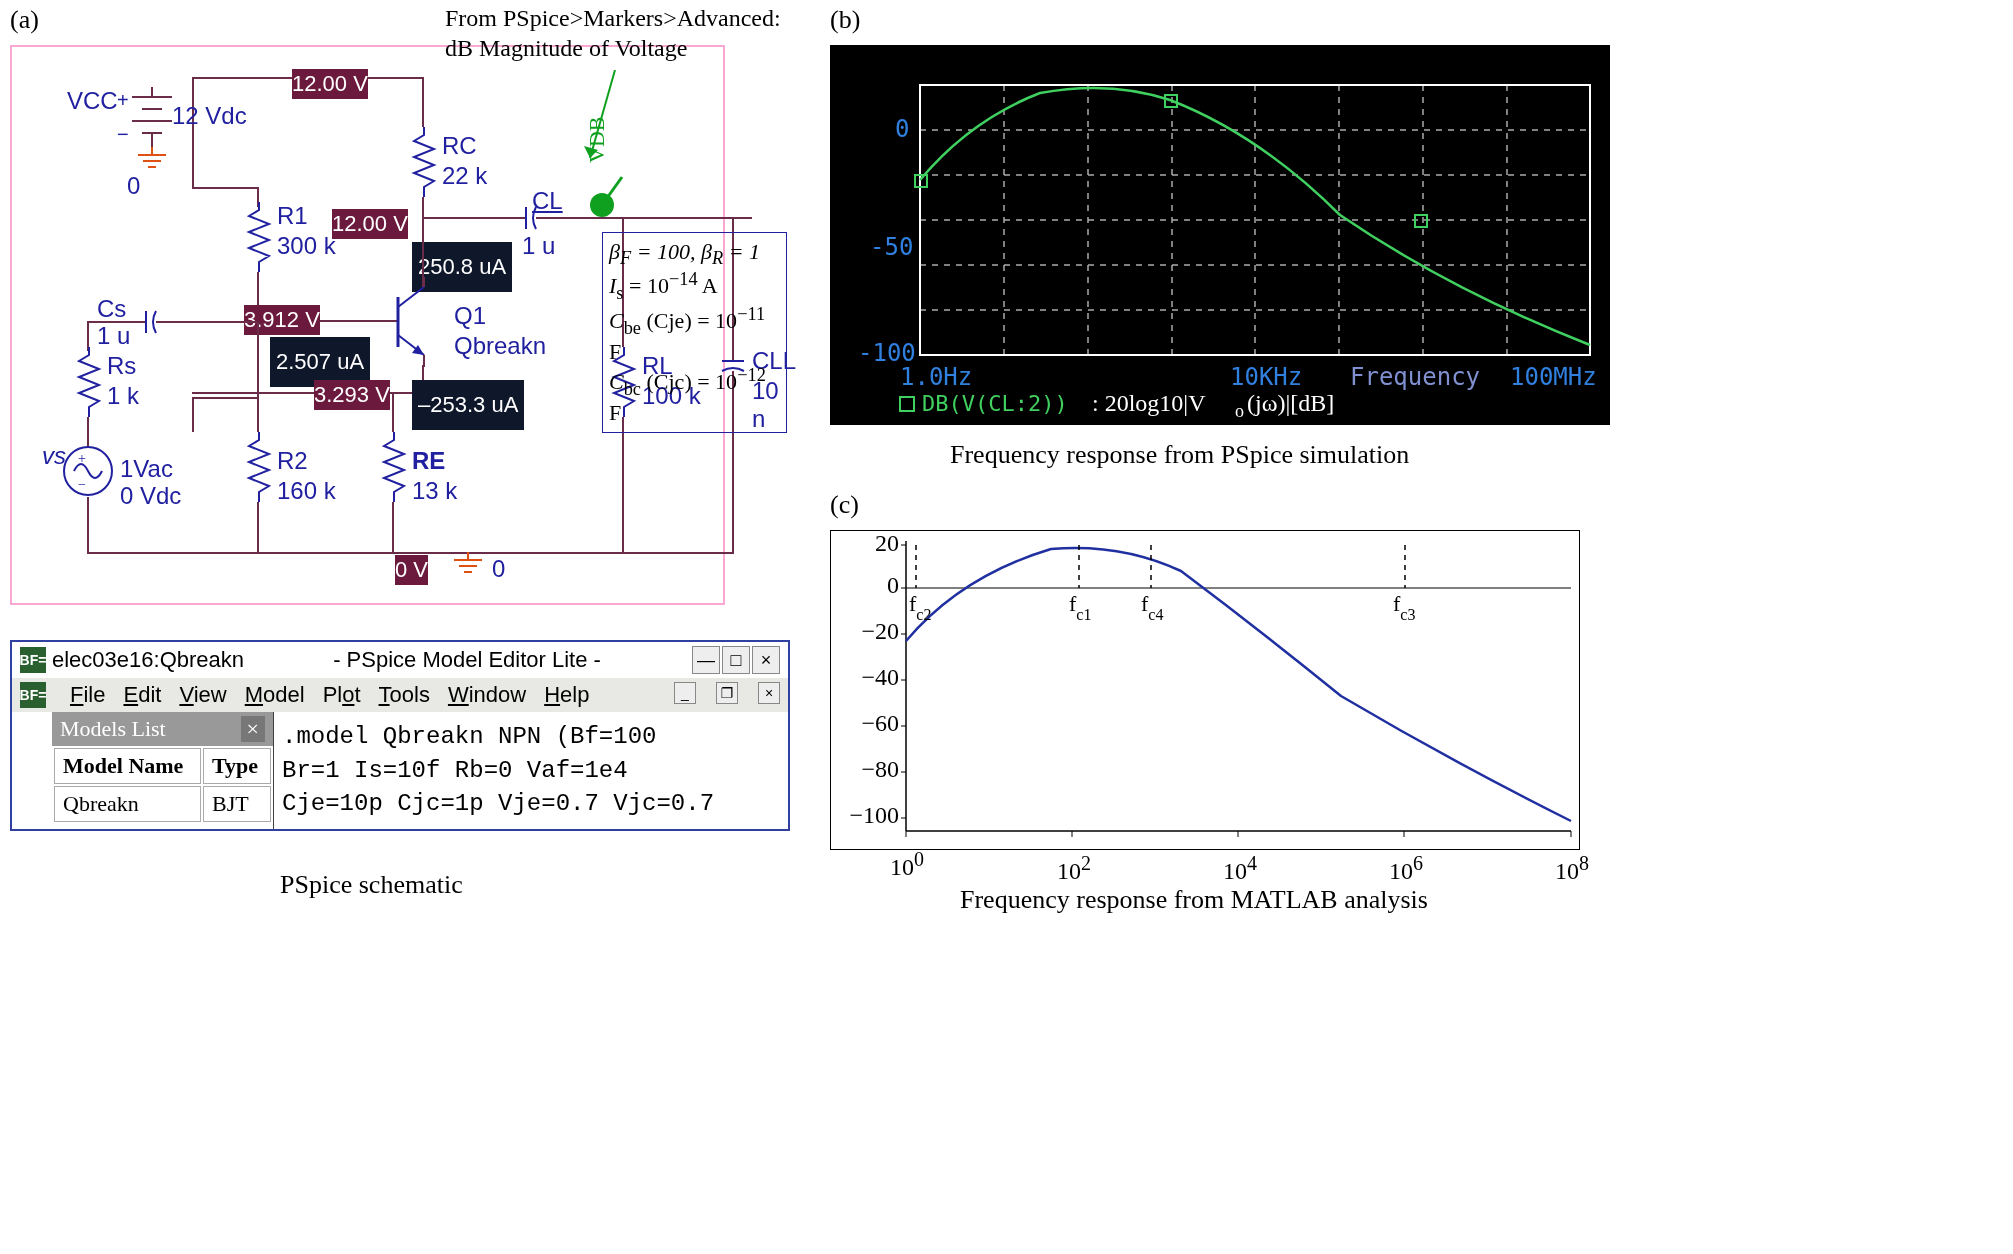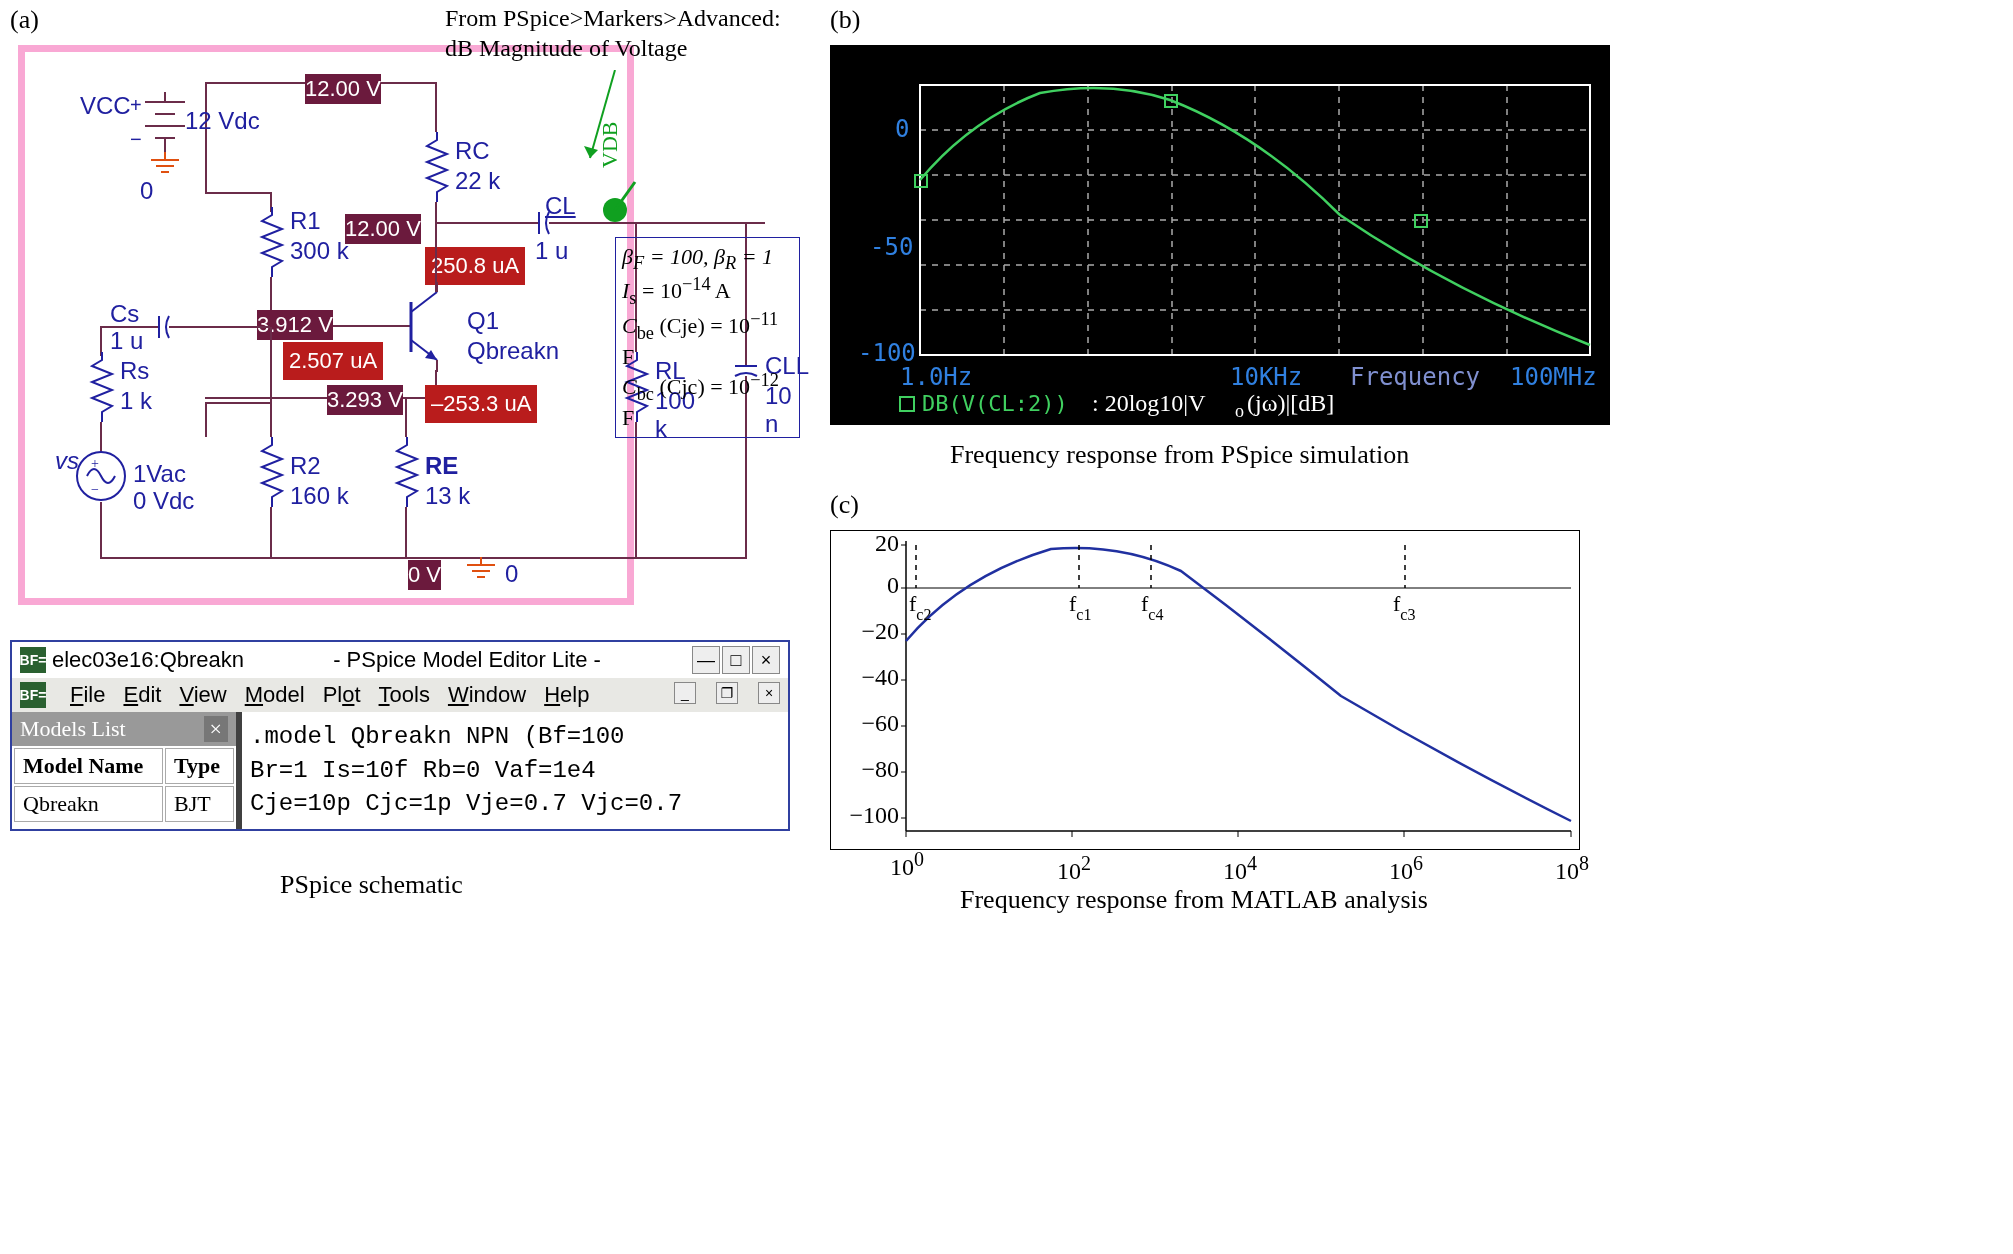--- a/index.html
+++ b/index.html
@@ -1,30 +1,30 @@
 <!DOCTYPE html>
 <html><head>
 <meta charset="utf-8">
 <style>
 * { box-sizing: border-box; margin: 0; padding: 0; }
 body { font-family: 'Times New Roman', serif; background: #fff; width: 2013px; height: 1254px; position: relative; }
 .panel-label { font-size: 26px; position: absolute; }
-.schematic { position: absolute; left: 18px; top: 45px; width: 616px; height: 560px; border: 7px solid #f9a8d4; }
+.schematic { position: absolute; left: 10px; top: 45px; width: 715px; height: 560px; border: 2px solid #f9a8d4; }
 .comp-label { position: absolute; color: #2020a0; font-size: 24px; font-family: Arial, sans-serif; }
 .val-label { position: absolute; color: #2020a0; font-size: 24px; font-family: Arial, sans-serif; }
 .volt-badge { position: absolute; background: #6b1a3d; color: #fff; font-size: 22px; padding: 2px 0; font-family: Arial, sans-serif; }
-.curr-badge { position: absolute; background: #b91c1c; color: #fff; font-size: 22px; padding: 6px 6px; font-family: Arial, sans-serif; text-align: right; }
+.curr-badge { position: absolute; background: #0f172a; color: #fff; font-size: 22px; padding: 12px 6px; font-family: Arial, sans-serif; text-align: right; }
 .wire { position: absolute; background: #6b2c4a; }
 .annotation { position: absolute; font-size: 24px; }
 .model-box { position: absolute; border: 1px solid #2020a0; padding: 6px; font-size: 22px; }
 .editor-window { position: absolute; left: 10px; top: 640px; width: 780px; border: 2px solid #3040a0; background: #fff; }
 .editor-titlebar { display: flex; align-items: center; padding: 4px 8px; font-size: 22px; font-family: Arial, sans-serif; }
 .editor-menubar { display: flex; gap: 18px; padding: 4px 8px; font-size: 22px; background: #e8e8e4; font-family: Arial, sans-serif; }
 .editor-body { display: flex; }
-.models-list { width: 230px; border-right: 6px solid #404040; }
+.models-list { width: 262px; border-right: 1px solid #404040; padding-left: 40px; }
 .models-header { background: #999; color: #fff; padding: 4px 8px; font-size: 22px; display: flex; justify-content: space-between; align-items: center; }
 .models-table { font-size: 22px; }
 .models-table th, .models-table td { border: 1px solid #aaa; padding: 4px 8px; text-align: left; }
 .model-text { font-family: 'Courier New', monospace; font-size: 24px; padding: 8px; line-height: 1.4; flex: 1; }
 .caption { position: absolute; font-size: 26px; }
 .pspice-plot { position: absolute; left: 830px; top: 45px; width: 780px; height: 380px; background: #000; }
 .matlab-plot { position: absolute; left: 830px; top: 530px; width: 750px; height: 320px; border: 1px solid #000; background: #fff; }
 .win-btn { width: 28px; height: 28px; display: inline-flex; align-items: center; justify-content: center; border: 1px solid #888; background: #eee; font-size: 18px; margin-left: 2px; }
 .icon-box { width: 26px; height: 26px; background: #2a6030; color: #fff; display: inline-flex; align-items: center; justify-content: center; font-size: 14px; margin-right: 6px; font-weight: bold; }
 .menu-item { cursor: default; }

